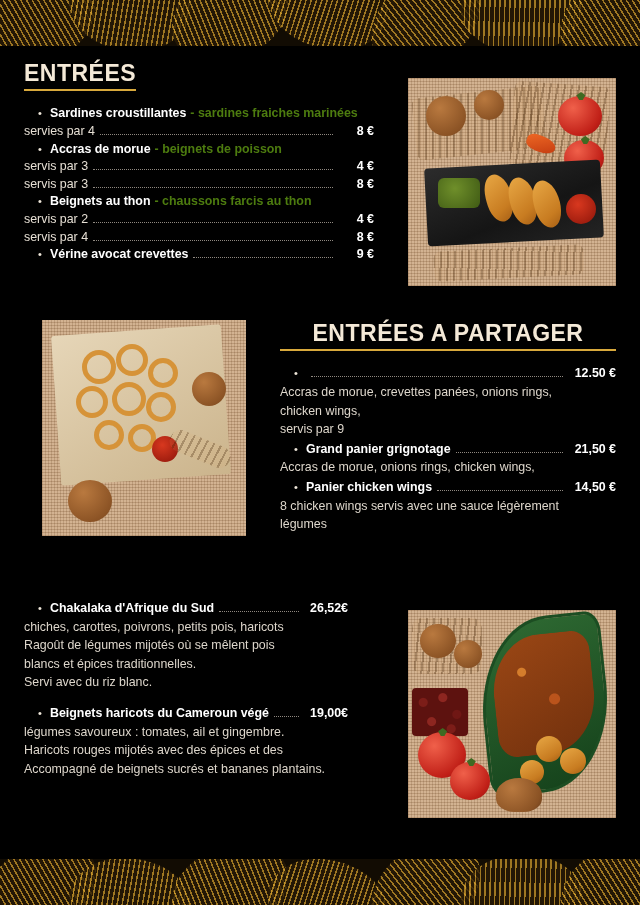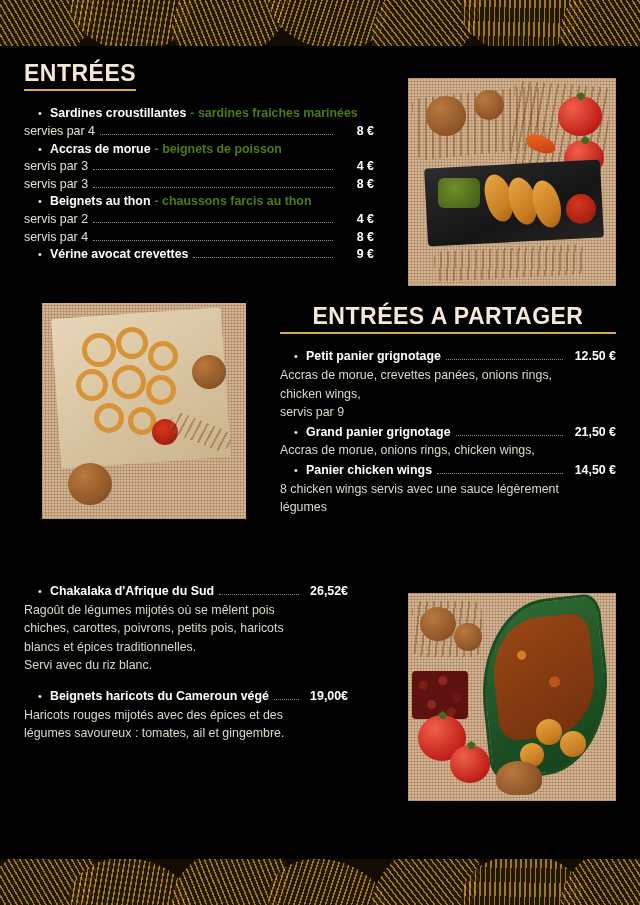--- a/index.html
+++ b/index.html
@@ -120,21 +120,21 @@
     color: #ffffff;
     white-space: nowrap;
     font-size: 12.4px;
     text-align: right;
   }
   .sub-line { color: #e6dfd4; }
 
   .price-col-1 { width: 36px; }
 
   
-  .sec2 { position: relative; height: 258px; margin-top: 3px; }
+  .sec2 { position: relative; height: 258px; margin-top: 20px; }
   .sec2 .photo {
     position: absolute;
     left: 18px; top: 0;
     width: 204px; height: 216px;
   }
   .sec2 .text-col {
     position: absolute;
     left: 256px; top: 0;
     width: 336px;
   }
@@ -364,21 +364,20 @@
       <div class="bowl" style="left:150px; top:52px; width:34px; height:34px;"></div>
       <div class="woodboard" style="left:126px; top:118px; width:64px; height:22px; border-radius:12px; transform:rotate(22deg);"></div>
       <div class="bowl" style="left:26px; top:160px; width:44px; height:42px;"></div>
     </div>
 
     <div class="text-col">
       <h2 class="section-title centered">ENTRÉES A PARTAGER</h2>
 
       <div class="menu-line bullet-item">
         <span class="dot">•</span>
-        <span class="dish-name">Petit panier grignotage</span>
         <span class="leader"></span>
         <span class="price">12.50 €</span>
       </div>
       <p class="para">Accras de morue, crevettes panées, onions rings,</p>
       <p class="para">chicken wings,</p>
       <p class="para"> servis par 9</p>
 
       <div class="menu-line bullet-item" style="margin-top:2px;">
         <span class="dot">•</span>
         <span class="dish-name">Grand panier grignotage</span>
@@ -401,35 +400,36 @@
   <section class="sec3">
 
     <div class="text-col">
 
       <div class="menu-line bullet-item">
         <span class="dot">•</span>
         <span class="dish-name">Chakalaka d'Afrique du Sud</span>
         <span class="leader"></span>
         <span class="price">26,52€</span>
       </div>
+      <p class="para">chiches, carottes, poivrons, petits pois, haricots</p>
       <p class="para">Ragoût de légumes mijotés où se mêlent pois</p>
-      <p class="para">chiches, carottes, poivrons, petits pois, haricots</p>
       <p class="para">blancs et épices traditionnelles.</p>
       <p class="para underline-note">Servi avec du riz blanc.</p>
 
       <div class="gap"></div>
 
       <div class="menu-line bullet-item">
         <span class="dot">•</span>
         <span class="dish-name">Beignets haricots du Cameroun végé</span>
         <span class="leader"></span>
         <span class="price">19,00€</span>
       </div>
+      <p class="para">légumes savoureux : tomates, ail et gingembre.</p>
       <p class="para">Haricots rouges mijotés avec des épices et des</p>
-      <p class="para">légumes savoureux : tomates, ail et gingembre.</p>
+      <p class="para underline-note">Accompagné de beignets sucrés et bananes plantains.</p>
     </div>
 
     
     <div class="photo burlap">
       <div class="woodboard" style="left:4px; top:8px; width:70px; height:56px; border-radius:10px;"></div>
       <div class="bowl" style="left:12px; top:14px; width:36px; height:34px;"></div>
       <div class="bowl" style="left:46px; top:30px; width:28px; height:28px;"></div>
       <div class="leafplate" style="left:74px; top:6px; width:126px; height:176px; transform:rotate(-6deg);"></div>
       <div class="stew" style="left:86px; top:24px; width:100px; height:120px; transform:rotate(-6deg);"></div>
       <div class="fritter" style="left:128px; top:126px; width:26px; height:26px; border-radius:50%;"></div>

